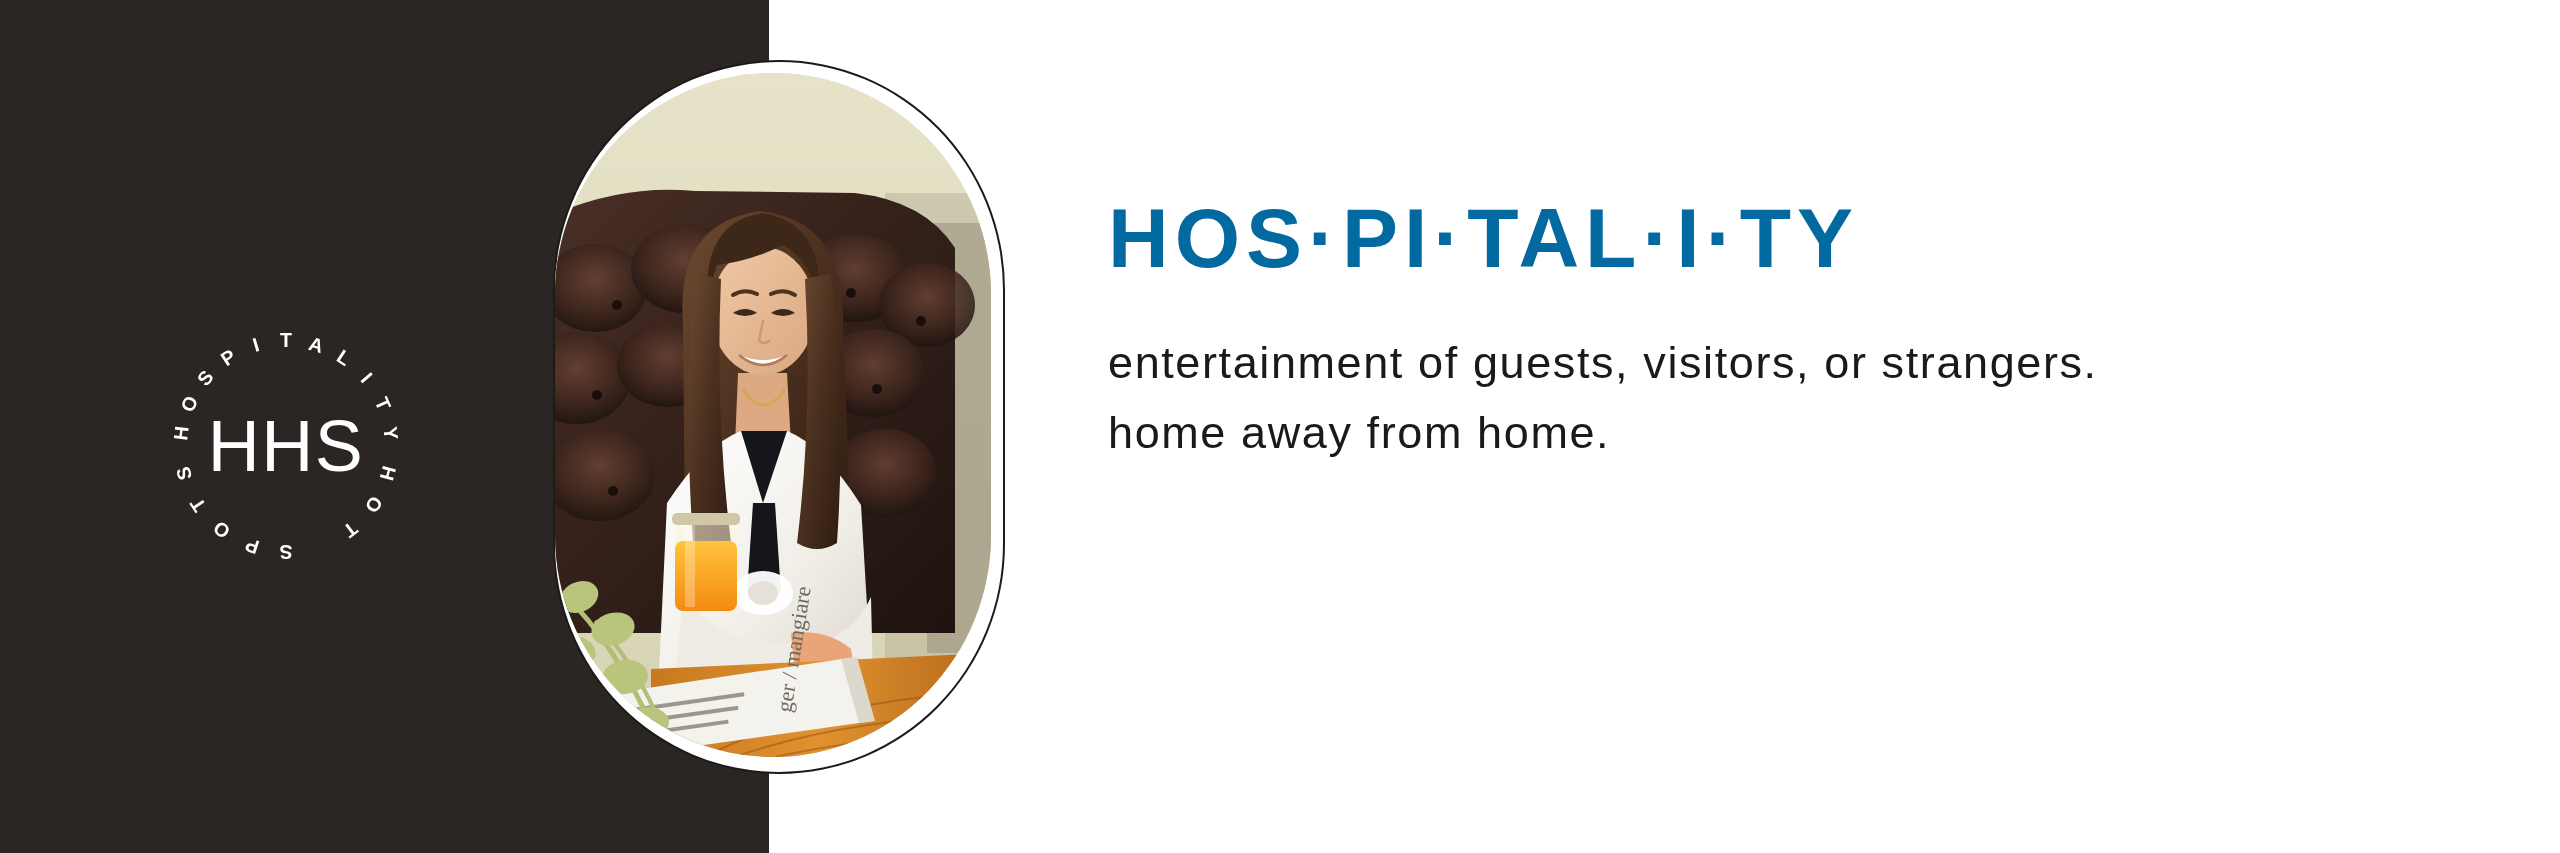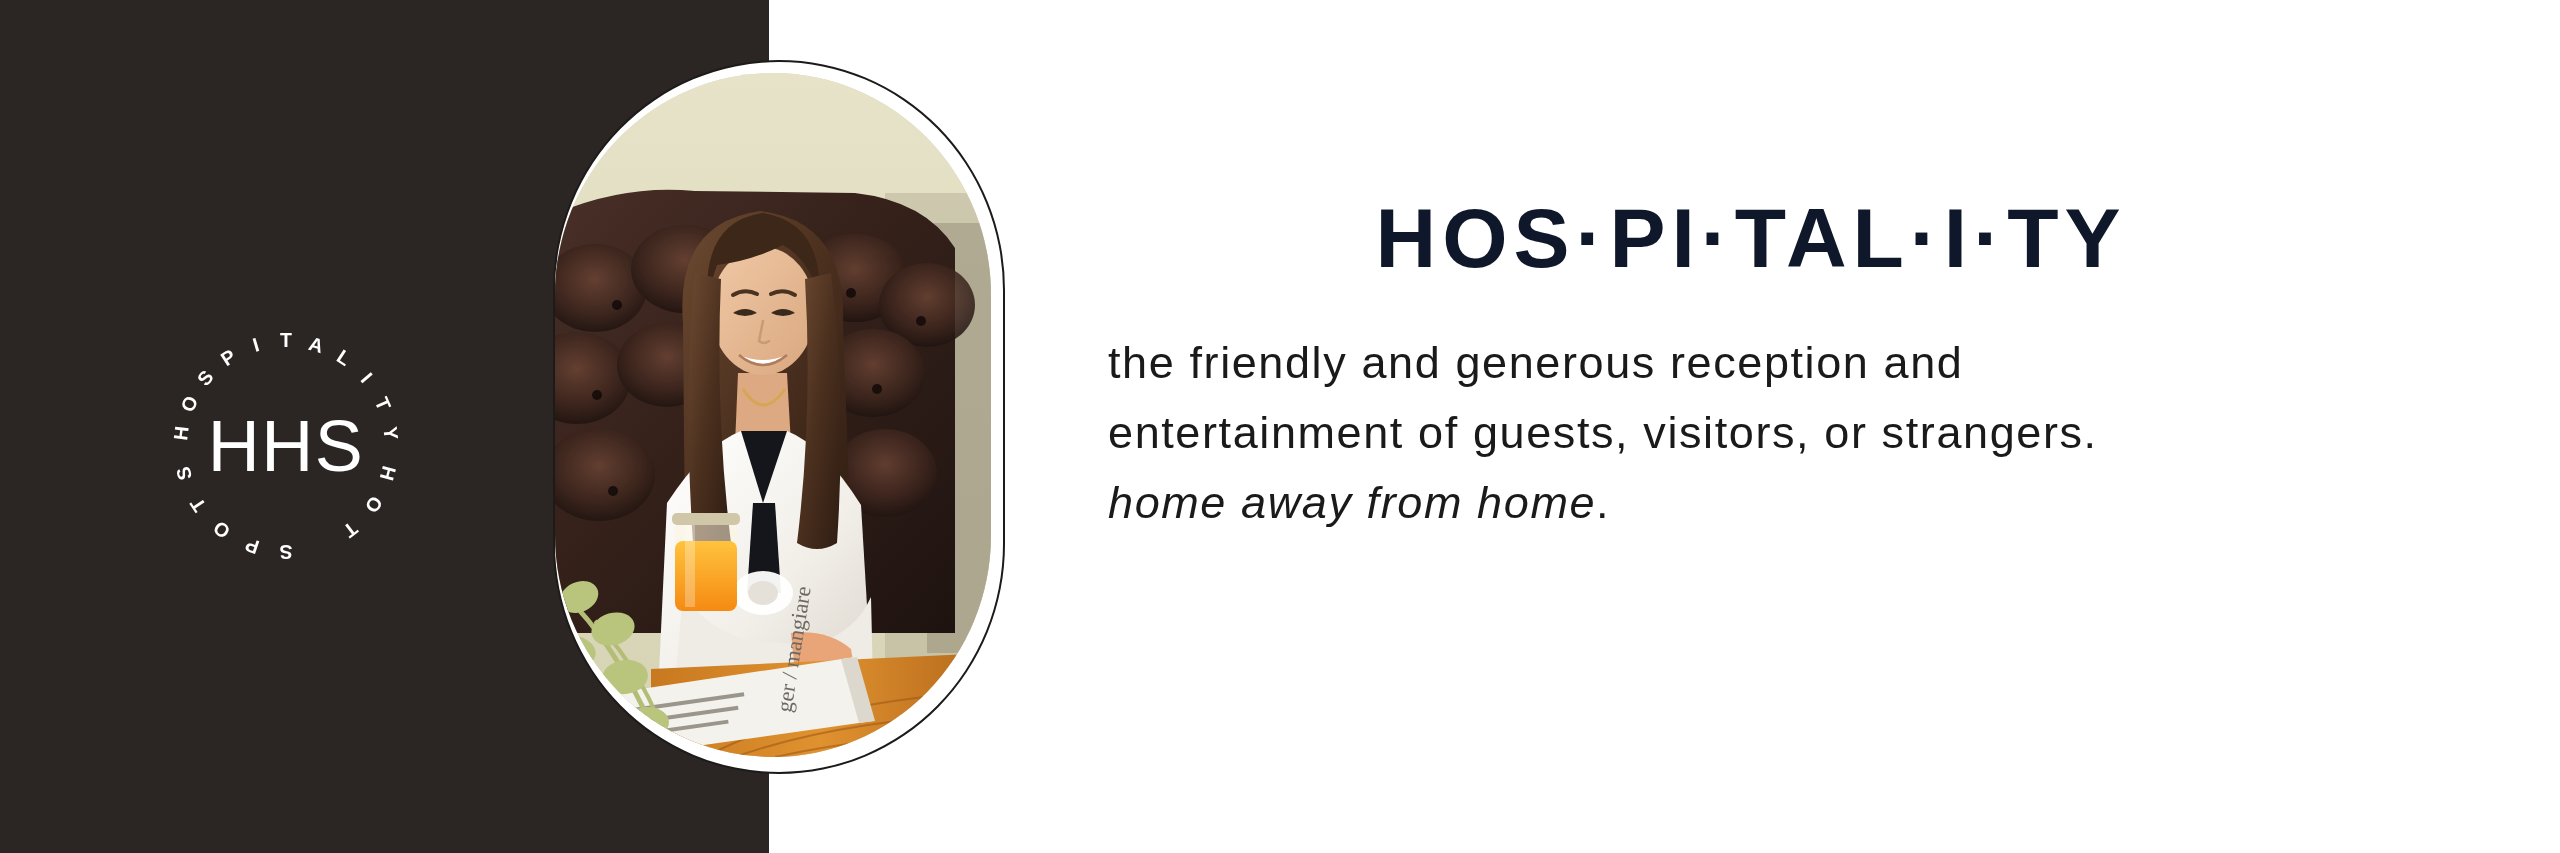--- a/index.html
+++ b/index.html
@@ -105,44 +105,43 @@
   
   .content {
     position: absolute;
     left: 1108px;
     top: 196px;
     width: 1292px;
   }
 
   .headline {
     margin: 0;
-    color: #0f172a;
+    color: #0369a1;
     font-family: "Liberation Sans", sans-serif;
     font-size: 84px;
     font-weight: 700;
     letter-spacing: 6px;
     line-height: 1;
-    text-align: center;
+    text-align: left;
     white-space: nowrap;
     padding-right: 6px;
   }
 
   .definition {
     margin: 0;
     padding-top: 48px;
     color: #1a1a1a;
     font-family: "Liberation Sans", sans-serif;
     font-size: 45px;
     font-weight: 300;
     letter-spacing: 1.6px;
     line-height: 70px;
     text-align: left;
   }
   .definition .em {
-    font-style: italic;
   }
 </style>
 </head>
 <body>
 
 <div id="canvas">
 
   <div class="dark-panel"></div>
 
   <div class="brandmark">
@@ -314,19 +313,18 @@
         </g>
       </g>
 
       <rect x="0" y="0" width="436" height="684" fill="none"></rect>
     </svg>
   </div>
 
   <div class="content">
     <h1 class="headline">HOS·PI·TAL·I·TY</h1>
     <p class="definition">
-      <span style="display: block;">the friendly and generous reception and</span>
       <span style="display: block;">entertainment of guests, visitors, or strangers.</span>
       <span class="em" style="display: inline;">home away from home</span><span style="display: inline;">.</span>
     </p>
   </div>
 
 </div>
 
 </body></html>

